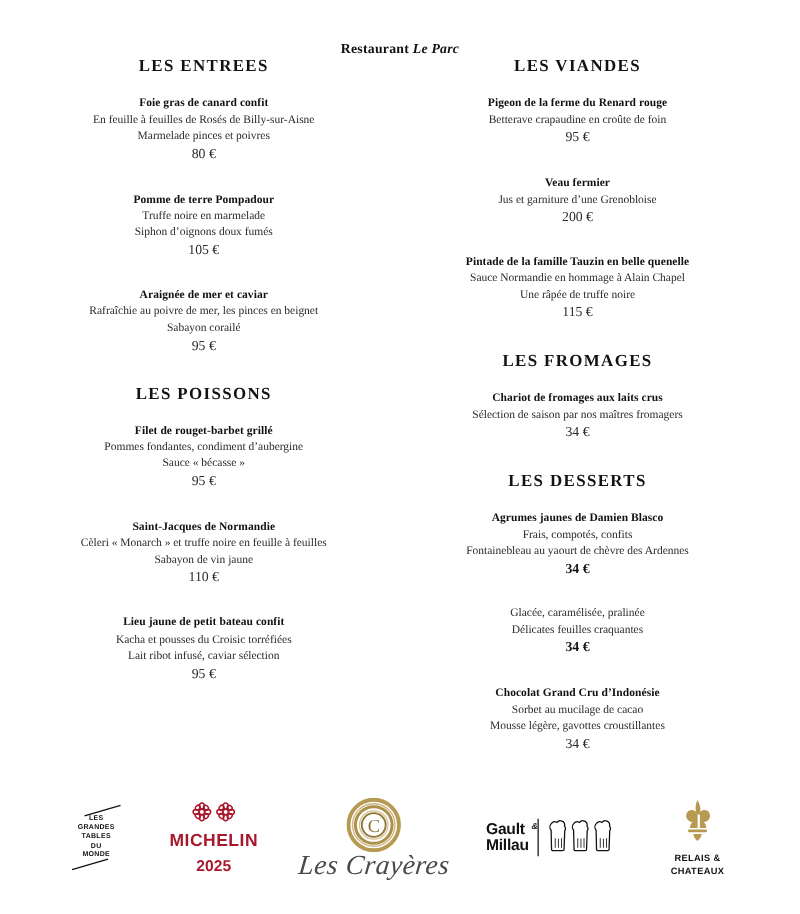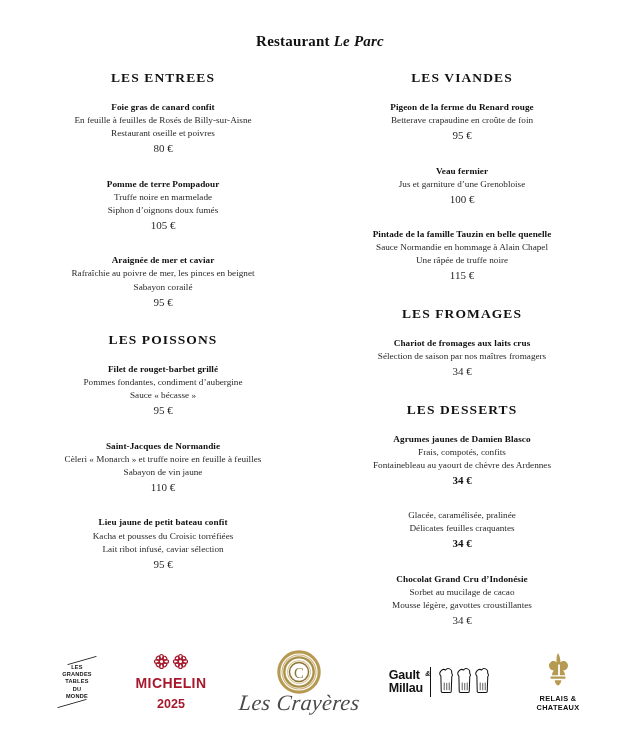--- a/index.html
+++ b/index.html
@@ -20,41 +20,41 @@
   .page {
     width: 640px;
     height: 731px;
     position: relative;
     box-sizing: border-box;
   }
 
   
   .menu-title {
     text-align: center;
-    font-size: 15px;
+    font-size: 11px;
     letter-spacing: 0.2px;
     padding-top: 33px;
     color: #111;
     font-weight: 600;
   }
   .menu-title .restaurant-word {
     font-weight: 600;
   }
   .menu-title .venue-name {
     font-style: italic;
     font-weight: 600;
   }
 
   
   .columns {
     display: flex;
     width: 620px;
     box-sizing: border-box;
     padding: 0 14px;
-    margin-top: 20px;
+    margin-top: 0;
   }
   .column {
     width: 50%;
     box-sizing: border-box;
   }
   .column.left  { padding: 0 14px 0 16px; }
   .column.right { padding: 0 10px 0 18px; }
 
   .section {
     width: 100%;
@@ -94,21 +94,21 @@
 
   
   .gap-sec-top   { height: 22px; }
   .gap-head-dish { height: 15px; }
   .gap-dish      { height: 21px; }
 
   
   .footer {
     position: absolute;
     left: 0;
-    bottom: 0;
+    bottom: 12px;
     width: 640px;
     height: 92px;
     display: flex;
     align-items: center;
     justify-content: space-between;
     padding: 0 40px 6px 46px;
     box-sizing: border-box;
   }
   .logo {
     display: flex;
@@ -230,21 +230,21 @@
 
     <div class="column left">
 
       <div class="section">
         <div class="section-heading">LES ENTREES</div>
         <div class="gap-head-dish"></div>
 
         <div class="dish">
           <div class="dish-name">Foie gras de canard confit</div>
           <div class="dish-desc">En feuille à feuilles de Rosés de Billy-sur-Aisne</div>
-          <div class="dish-desc">Restaurant oseille et poivres</div>
+          <div class="dish-desc">Marmelade pinces et poivres</div>
           <div class="dish-price">80 €</div>
         </div>
         <div class="gap-dish"></div>
 
         <div class="dish">
           <div class="dish-name">Pomme de terre Pompadour</div>
           <div class="dish-desc">Truffe noire en marmelade</div>
           <div class="dish-desc">Siphon d’oignons doux fumés</div>
           <div class="dish-price">105 €</div>
         </div>
@@ -298,21 +298,21 @@
         <div class="dish">
           <div class="dish-name">Pigeon de la ferme du Renard rouge</div>
           <div class="dish-desc">Betterave crapaudine en croûte de foin</div>
           <div class="dish-price">95 €</div>
         </div>
         <div class="gap-dish"></div>
 
         <div class="dish">
           <div class="dish-name">Veau fermier</div>
           <div class="dish-desc">Jus et garniture d’une Grenobloise</div>
-          <div class="dish-price">100 €</div>
+          <div class="dish-price">200 €</div>
         </div>
         <div class="gap-dish"></div>
 
         <div class="dish">
           <div class="dish-name">Pintade de la famille Tauzin en belle quenelle</div>
           <div class="dish-desc">Sauce Normandie en hommage à Alain Chapel</div>
           <div class="dish-desc">Une râpée de truffe noire</div>
           <div class="dish-price">115 €</div>
         </div>
       </div>

